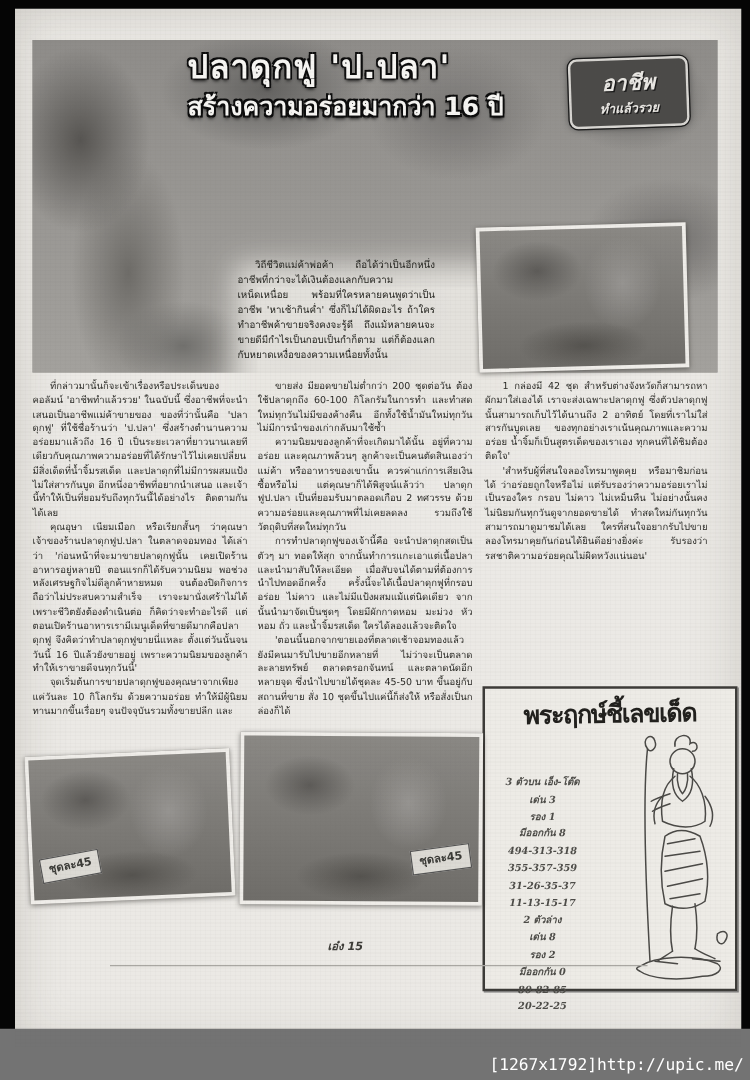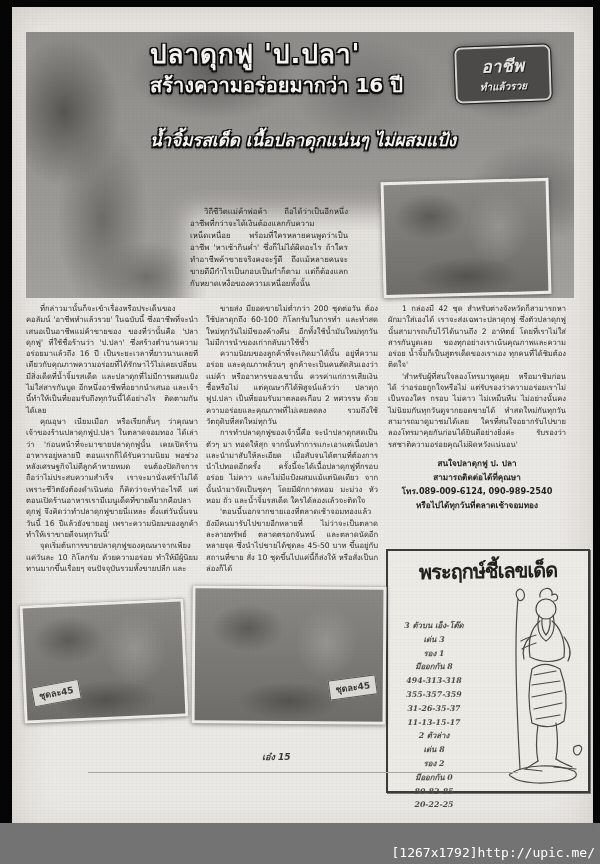--- a/index.html
+++ b/index.html
@@ -88,21 +88,20 @@
 
   <div class="banner">
     <div class="banner-fade"></div>
   </div>
 
   <div class="photo photo-top-right"></div>
 
   <div class="headline">
     <div class="hl hl1">ปลาดุกฟู 'ป.ปลา'</div>
     <div class="hl hl2">สร้างความอร่อยมากว่า 16 ปี</div>
-    <div class="hl hl3">น้ำจิ้มรสเด็ด เนื้อปลาดุกแน่นๆ ไม่ผสมแป้ง</div>
   </div>
 
   <div class="badge">
     <div class="b1">อาชีพ</div>
     <div class="b2">ทำแล้วรวย</div>
   </div>
 
   <div class="intro">วิถีชีวิตแม่ค้าพ่อค้า ถือได้ว่าเป็นอีกหนึ่งอาชีพที่กว่าจะได้เงินต้องแลกกับความเหน็ดเหนื่อย พร้อมที่ใครหลายคนพูดว่าเป็นอาชีพ 'หาเช้ากินค่ำ' ซึ่งก็ไม่ได้ผิดอะไร ถ้าใครทำอาชีพค้าขายจริงคงจะรู้ดี ถึงแม้หลายคนจะขายดีมีกำไรเป็นกอบเป็นกำก็ตาม แต่ก็ต้องแลกกับหยาดเหงื่อของความเหนื่อยทั้งนั้น</div>
 
   <div class="col" id="col1">
@@ -112,26 +111,20 @@
   </div>
   <div class="col" id="col2">
     <p>ขายส่ง มียอดขายไม่ต่ำกว่า 200 ชุดต่อวัน ต้องใช้ปลาดุกถึง 60-100 กิโลกรัมในการทำ และทำสดใหม่ทุกวันไม่มีของค้างคืน อีกทั้งใช้น้ำมันใหม่ทุกวันไม่มีการนำของเก่ากลับมาใช้ซ้ำ</p>
     <p>ความนิยมของลูกค้าที่จะเกิดมาได้นั้น อยู่ที่ความอร่อย และคุณภาพล้วนๆ ลูกค้าจะเป็นคนตัดสินเองว่าแม่ค้า หรืออาหารของเขานั้น ควรค่าแก่การเสียเงินซื้อหรือไม่ แต่คุณษาก็ได้พิสูจน์แล้วว่า ปลาดุกฟูป.ปลา เป็นที่ยอมรับมาตลอดเกือบ 2 ทศวรรษ ด้วยความอร่อยและคุณภาพที่ไม่เคยลดลง รวมถึงใช้วัตถุดิบที่สดใหม่ทุกวัน</p>
     <p>การทำปลาดุกฟูของเจ้านี้คือ จะนำปลาดุกสดเป็นตัวๆ มา ทอดให้สุก จากนั้นทำการแกะเอาแต่เนื้อปลาและนำมาสับให้ละเอียด เมื่อสับจนได้ตามที่ต้องการ นำไปทอดอีกครั้ง ครั้งนี้จะได้เนื้อปลาดุกฟูที่กรอบอร่อย ไม่คาว และไม่มีแป้งผสมแม้แต่นิดเดียว จากนั้นนำมาจัดเป็นชุดๆ โดยมีผักกาดหอม มะม่วง หัวหอม ถั่ว และน้ำจิ้มรสเด็ด ใครได้ลองแล้วจะติดใจ</p>
     <p>'ตอนนี้นอกจากขายเองที่ตลาดเช้าจอมทองแล้ว ยังมีคนมารับไปขายอีกหลายที่ ไม่ว่าจะเป็นตลาดละลายทรัพย์ ตลาดตรอกจันทน์ และตลาดนัดอีกหลายจุด ซึ่งนำไปขายได้ชุดละ 45-50 บาท ขึ้นอยู่กับสถานที่ขาย สั่ง 10 ชุดขึ้นไปแค่นี้ก็ส่งให้ หรือสั่งเป็นกล่องก็ได้</p>
   </div>
   <div class="col" id="col3">
     <p>1 กล่องมี 42 ชุด สำหรับต่างจังหวัดก็สามารถหาผักมาใส่เองได้ เราจะส่งเฉพาะปลาดุกฟู ซึ่งตัวปลาดุกฟูนั้นสามารถเก็บไว้ได้นานถึง 2 อาทิตย์ โดยที่เราไม่ใส่สารกันบูดเลย ของทุกอย่างเราเน้นคุณภาพและความอร่อย น้ำจิ้มก็เป็นสูตรเด็ดของเราเอง ทุกคนที่ได้ชิมต้องติดใจ'</p>
     <p>'สำหรับผู้ที่สนใจลองโทรมาพูดคุย หรือมาชิมก่อนได้ ว่าอร่อยถูกใจหรือไม่ แต่รับรองว่าความอร่อยเราไม่เป็นรองใคร กรอบ ไม่คาว ไม่เหม็นหืน ไม่อย่างนั้นคงไม่นิยมกันทุกวันดูจากยอดขายได้ ทำสดใหม่กันทุกวันสามารถมาดูมาชมได้เลย ใครที่สนใจอยากรับไปขายลองโทรมาคุยกันก่อนได้ยินดีอย่างยิ่งค่ะ รับรองว่ารสชาติความอร่อยคุณไม่ผิดหวังแน่นอน'</p>
-    <div class="contact">
-      <div>สนใจปลาดุกฟู ป. ปลา</div>
-      <div>สามารถติดต่อได้ที่คุณษา</div>
-      <div>โทร.089-009-6124, 090-989-2540</div>
-      <div>หรือไปได้ทุกวันที่ตลาดเช้าจอมทอง</div>
-    </div>
   </div>
 
   <div class="adbox">
     <div class="ad-title">พระฤกษ์ชี้เลขเด็ด</div>
     <div class="ad-list">
       <div>3 ตัวบน เอ็ง-โต๊ด</div>
       <div>เด่น 3</div>
       <div>รอง 1</div>
       <div>มีออกกัน 8</div>
       <div>494-313-318</div>

